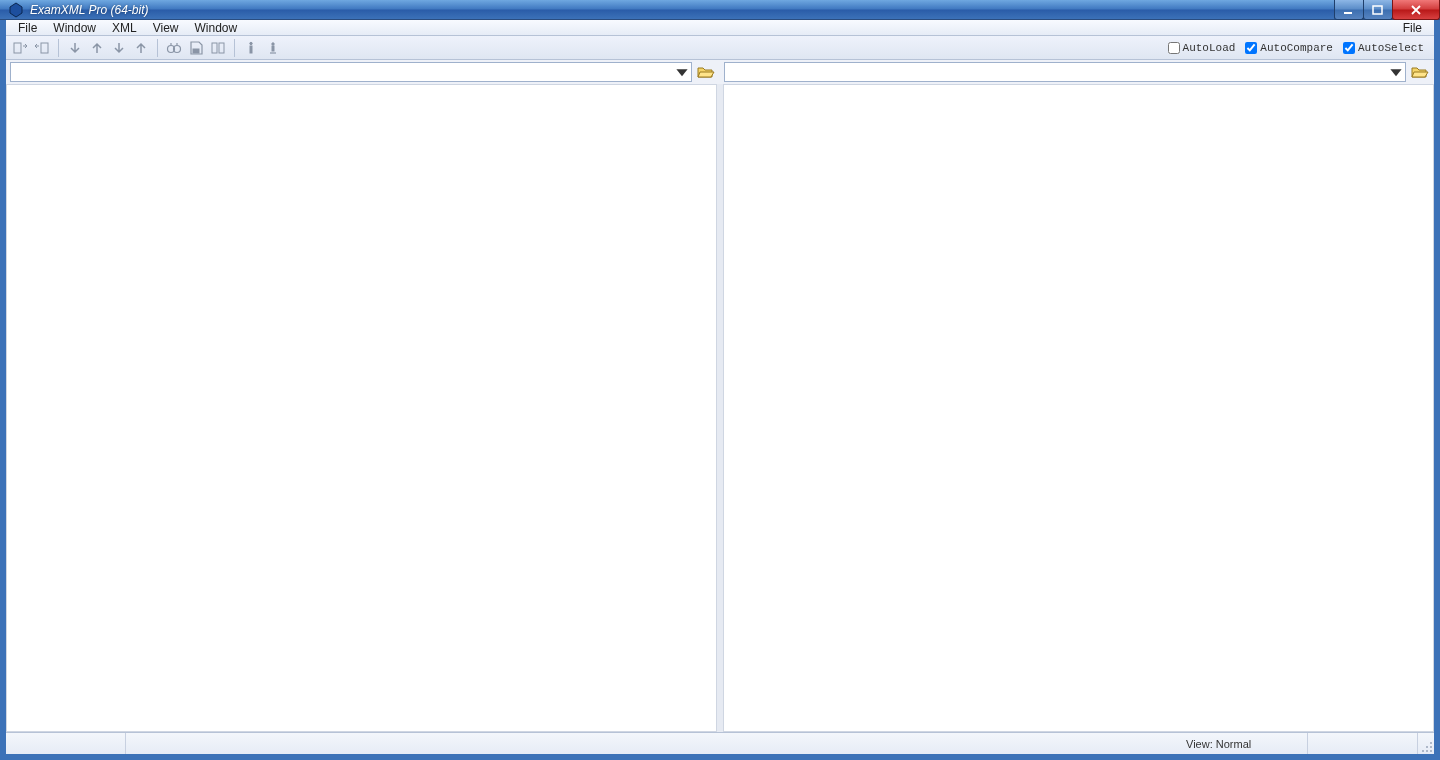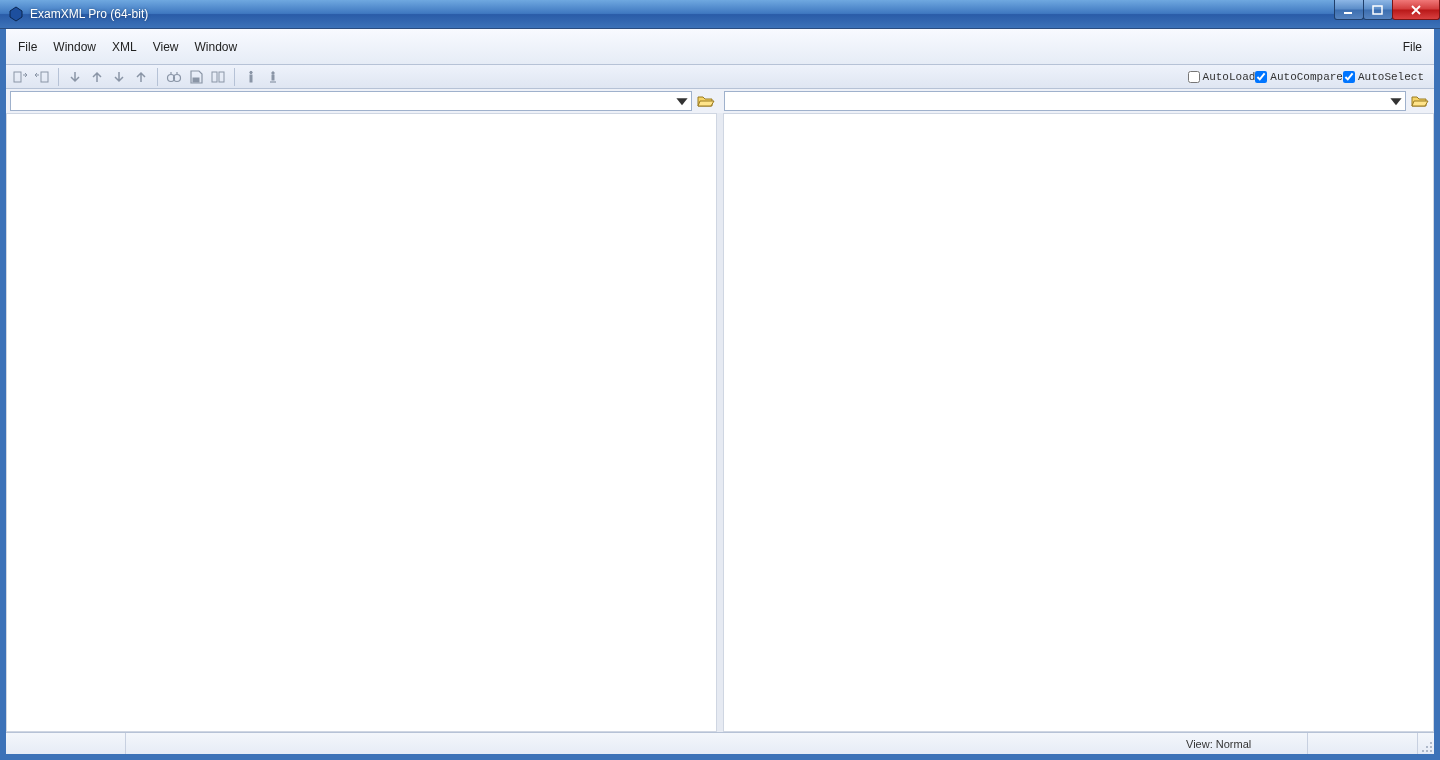--- a/index.html
+++ b/index.html
@@ -1,25 +1,26 @@
 <!DOCTYPE html>
 <html><head>
 <meta charset="utf-8">
 <style>
   * { box-sizing: border-box; margin: 0; padding: 0; }
   html, body { width: 1440px; height: 760px; overflow: hidden; font-family: "Segoe UI", Tahoma, sans-serif; font-size: 12px; }
   .window { width: 1440px; height: 760px; display: flex; flex-direction: column; background: #0a3a7a; }
 
   
   .titlebar {
-    height: 29px;
+    height: 20px;
     background: linear-gradient(to bottom, #6fa8e0 0%, #3f78c0 48%, #2a5ca8 52%, #3c72b8 100%);
     display: flex; align-items: center; color: #fff;
     border-bottom: 1px solid #2a4d80;
     position: relative;
+    font-style: italic;
   }
   .titlebar .icon-app {
     width: 16px; height: 16px; margin: 0 6px 0 8px;
     display: inline-flex; align-items: center; justify-content: center;
   }
   .titlebar .title-text { color: #ffffff; text-shadow: 0 0 3px rgba(0,0,0,0.4); font-size: 12px; }
   .win-buttons { position: absolute; right: 0; top: 0; display: flex; height: 20px; }
   .win-btn {
     width: 30px; height: 20px;
     display: flex; align-items: center; justify-content: center;
@@ -39,21 +40,21 @@
   .client {
     flex: 1; display: flex; flex-direction: column;
     border-left: 6px solid #3c72b8;
     border-right: 6px solid #3c72b8;
     border-bottom: 6px solid #3c72b8;
     background: #eef1f8;
   }
 
   
   .menubar {
-    height: 36px; background: linear-gradient(#f8faff, #e6ecf6);
+    height: 16px; background: linear-gradient(#f8faff, #e6ecf6);
     border-bottom: 1px solid #b6c2d6;
     display: flex; align-items: center; padding: 0 4px;
     position: relative;
   }
   .menubar .menu-item { padding: 2px 8px; color: #222; cursor: default; }
   .menubar .spacer { flex: 1; }
 
   
   .toolbar {
     height: 24px; background: linear-gradient(#eef2fb, #dfe6f2);
@@ -61,21 +62,21 @@
     display: flex; align-items: center; padding: 0 4px;
     gap: 2px;
   }
   .tb-sep { width: 1px; height: 18px; background: #b6c2d6; margin: 0 4px; }
   .tb-btn {
     width: 20px; height: 20px; display: inline-flex; align-items: center; justify-content: center;
     color: #6a7688; border-radius: 2px;
   }
   .tb-btn svg { width: 16px; height: 16px; }
   .toolbar .spacer { flex: 1; }
-  .auto-group { display: flex; padding-right: 6px; }
+  .auto-group { display: flex; gap: 10px; padding-right: 6px; }
   .auto-item { display: flex; align-items: center; gap: 3px; font-family: "Courier New", monospace; font-size: 11px; color: #333; }
   .auto-item input { width: 12px; height: 12px; }
 
   
   .filebar-row {
     height: 24px; background: #eef1f8;
     display: flex; align-items: stretch; gap: 8px; padding: 2px 4px;
   }
   .filebar { flex: 1; display: flex; align-items: center; gap: 4px; }
   .combo {

